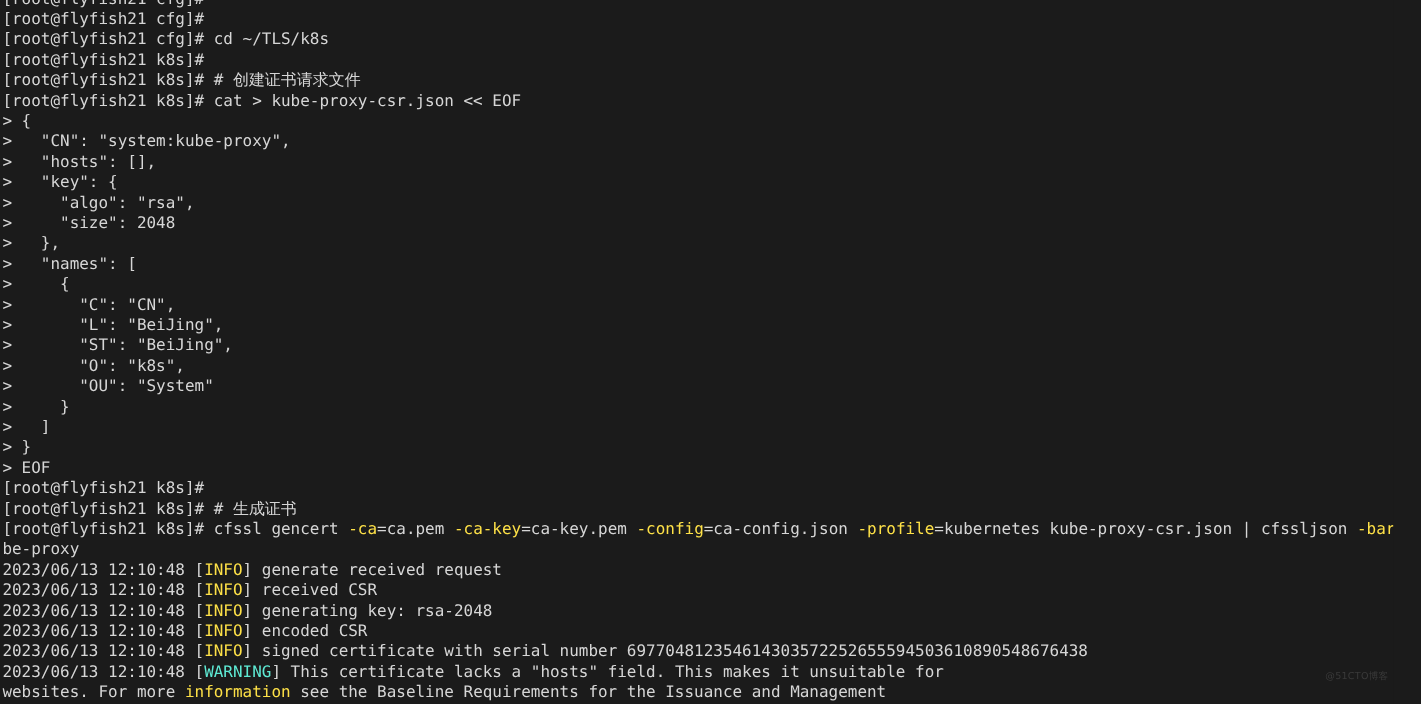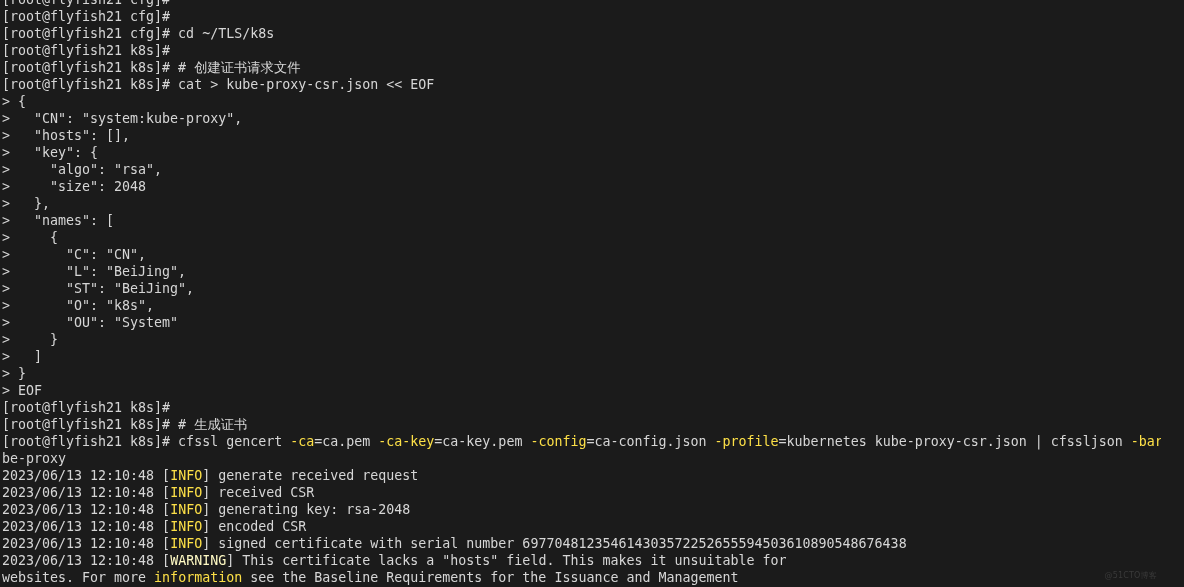--- a/index.html
+++ b/index.html
@@ -27,25 +27,25 @@
     padding: 0 2px;
     box-sizing: border-box;
     white-space: pre;
   }
   .line {
     height: 17px;
     white-space: pre;
     overflow: hidden;
   }
   .cy   { color: #fde047; }
-  .warn { color: #fef9c3; }
+  .warn { color: #5eead4; }
   .watermark {
     position: absolute;
     right: 4px;
-    bottom: 3px;
+    bottom: 15px;
     font-family: "DejaVu Sans", "Liberation Sans", sans-serif;
     font-size: 8px;
     color: #3a3a3a;
     letter-spacing: 0.2px;
     user-select: none;
   }
 </style>
 </head>
 <body>
 

